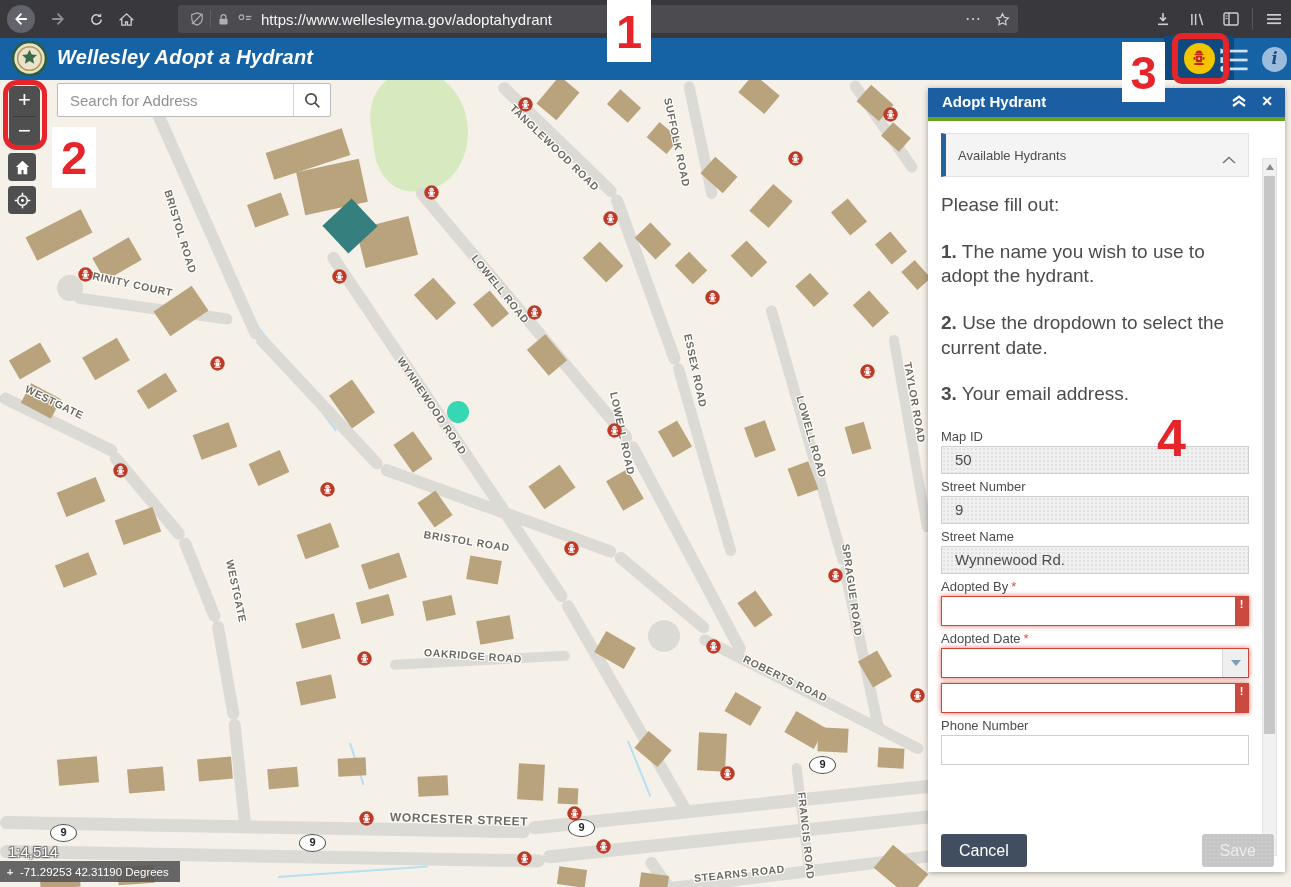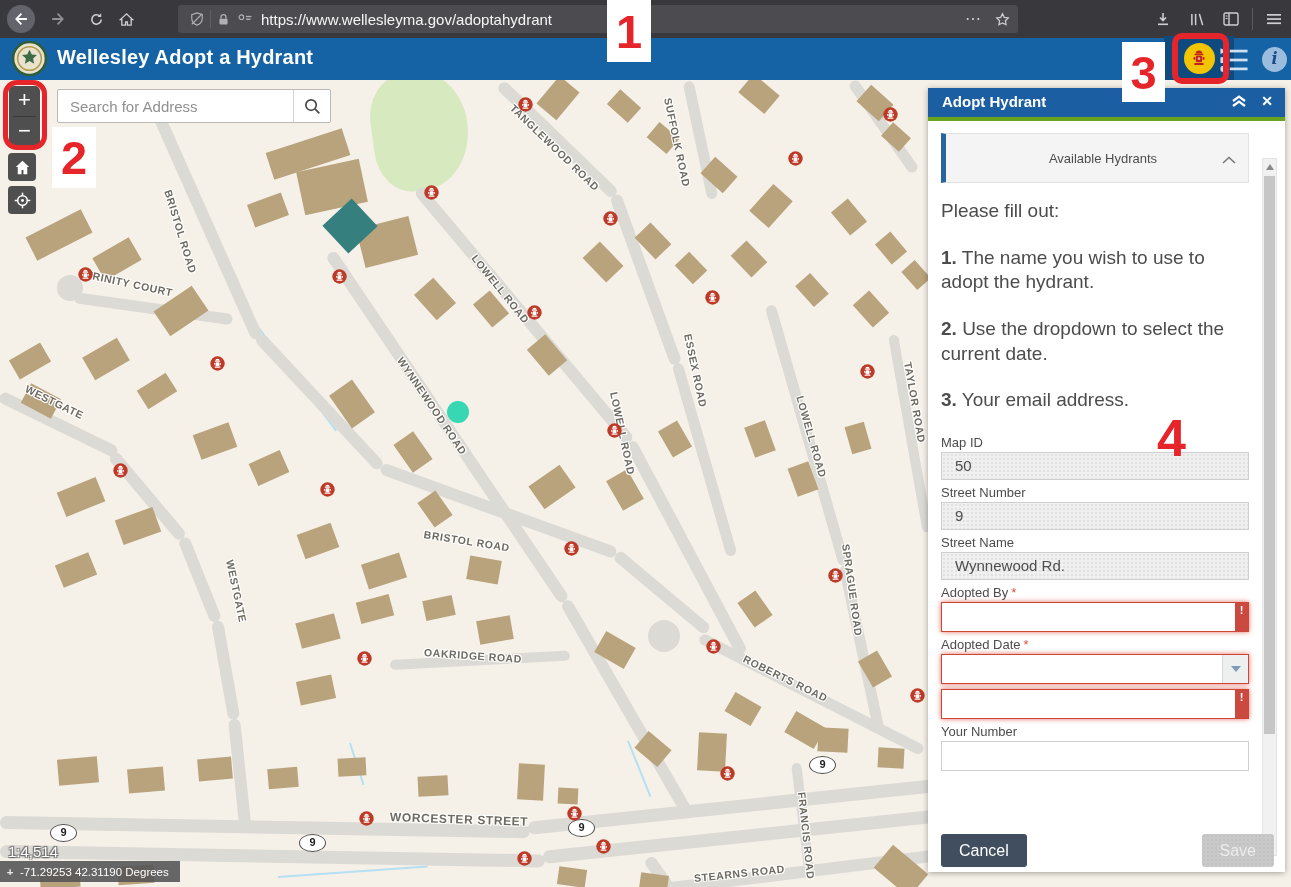--- a/index.html
+++ b/index.html
@@ -15,37 +15,37 @@
   .urlbar .sep { width:1px; height:18px; background:#5f5f64; margin:0 6px; }
   .urltext { color:#f5f5f6; font-size:15px; white-space:nowrap; }
   .urlright { position:absolute; right:8px; top:0; height:28px; display:flex; align-items:center; gap:14px; }
   .chromeicons { position:absolute; right:0; top:0; height:38px; display:flex; align-items:center; }
   .ci { width:34px; height:38px; display:flex; align-items:center; justify-content:center; }
   .vsep { width:1px; height:22px; background:#5a5a5e; margin:0 4px; }
 
   
   .appheader { position:absolute; left:0; top:38px; width:1291px; height:42px; background:#1563a4; z-index:20; }
   .seal { position:absolute; left:12px; top:3px; width:35px; height:35px; }
-  .apptitle { position:absolute; left:57px; top:8px; color:#fff; font-size:20px; font-weight:700; letter-spacing:.2px; }
+  .apptitle { position:absolute; left:57px; top:8px; color:#fff; font-size:20px; font-weight:700; letter-spacing:.2px;font-style:italic; }
   .toolbtn { position:absolute; top:-2px; width:70px; height:44px; background:#0e4a7e; display:flex; align-items:center; justify-content:center; }
   .hydcirc { width:31px; height:31px; background:#f2c500; border-radius:50%; display:flex; align-items:center; justify-content:center; }
   .legendbtn { position:absolute; left:1218px; top:9px; width:32px; height:25px; }
   .infobtn { position:absolute; left:1262px; top:9px; width:25px; height:25px; background:#9cbcdd; border-radius:50%; color:#174e87; font-family:"DejaVu Serif",serif; font-style:italic; font-weight:700; font-size:16px; text-align:center; line-height:24px; }
 
   
   .map { position:absolute; left:0; top:80px; width:1291px; height:807px; background:#f6f1e8; z-index:1; overflow:hidden; }
   .mapel { position:absolute; }
   .bldg { background:#b9a37c; }
   .road { background:#dbdad5; transform-origin:0 50%; }
   .stream { background:#b5dff2; transform-origin:0 50%; }
   .rlabel { color:#6e6a60; font-size:10.5px; font-weight:700; letter-spacing:.6px; white-space:nowrap; transform-origin:0 50%;
             text-shadow:1px 1px 0 #fff,-1px -1px 0 #fff,1px -1px 0 #fff,-1px 1px 0 #fff,0 0 2px #fff; }
   .shield { width:27px; height:18px; background:#fff; border:1.5px solid #4f4f4f; border-radius:50%; color:#222; font-size:11px; font-weight:700; text-align:center; line-height:15px; }
 
-  .searchbox { position:absolute; left:57px; top:9px; width:274px; height:34px; background:#fff; border:1px solid #b9b9b9; border-radius:2px; display:flex; z-index:8; }
+  .searchbox { position:absolute; left:57px; top:3px; width:274px; height:34px; background:#fff; border:1px solid #b9b9b9; border-radius:2px; display:flex; z-index:8; }
   .searchbox input { flex:1; border:0; outline:none; padding-left:12px; font-size:15px; color:#555; font-family:"Liberation Sans",sans-serif; background:transparent; }
   .searchbox input::placeholder { color:#909090; }
   .magbtn { width:37px; border-left:1px solid #d6d6d6; display:flex; align-items:center; justify-content:center; }
 
   .zoomstack { position:absolute; left:9px; top:6px; width:31px; height:61px; background:#4f4f4f; border-radius:5px; z-index:8; color:#fff; }
   .zoomstack .zi { position:absolute; left:0; width:31px; height:30px; text-align:center; font-size:22px; line-height:28px; font-weight:400; }
   .zoomstack .divid { position:absolute; left:4px; top:30px; width:23px; height:1px; background:#3a3a3a; }
   .sqbtn { position:absolute; left:8px; width:28px; height:28px; background:#4f4f4f; border-radius:4px; display:flex; align-items:center; justify-content:center; z-index:8; }
 
   .scaletext { position:absolute; left:8px; top:763px; color:#fdfdfd; font-size:15px; z-index:8;
@@ -55,21 +55,21 @@
 
   
   .panel { position:absolute; left:928px; top:88px; width:357px; height:784px; background:#fff; z-index:10; box-shadow:0 1px 6px rgba(0,0,0,.35); }
   .panelhead { position:absolute; left:0; top:0; width:100%; height:29px; background:#1b5ea2; color:#fff; }
   .panelhead .ptitle { position:absolute; left:14px; top:5px; font-size:15px; font-weight:700; }
   .phicon { position:absolute; top:4px; color:#fff; cursor:default; }
   .greenline { position:absolute; left:0; top:29px; width:100%; height:4px; background:#68a41f; }
   .panelbody { position:absolute; left:0; top:33px; right:0; bottom:0; background:#fff; overflow:hidden; }
   .pcontent { padding:12px 36px 0 13px; }
 
-  .sectionbar { position:relative; height:50px; background:#f4f4f4; border:1px solid #e2e2e2; border-left:5px solid #26639f; display:flex; align-items:center; margin-bottom:10px;justify-content:center; }
+  .sectionbar { position:relative; height:44px; background:#f4f4f4; border:1px solid #e2e2e2; border-left:5px solid #26639f; display:flex; align-items:center; margin-bottom:10px; }
   .sectionbar .stitle { margin-left:12px; font-size:13px; color:#4d4d4d; }
   .sectionbar .chev { position:absolute; right:12px; top:16px; }
 
   .instr { font-size:19px; color:#4c4c4c; line-height:1.3;margin-top:16px; }
   .instr p { margin:0 0 22px 0; }
   .instr .intro { margin:6px 0 22px 0; }
   .instr b { font-weight:700; }
   .savew { color:#0a4d8c; font-weight:700; }
 
   .fld { margin-bottom:5px; }
@@ -737,21 +737,21 @@
                   <span class="tri"></span>
                 </span>
             </div>
           </div>
           <div class="fld">
             <div class="finput req">
               <span class="errtab">!</span>
             </div>
           </div>
           <div class="fld">
-            <div class="flabel">Your Number</div>
+            <div class="flabel">Phone Number</div>
             <div class="finput" style="height:30px;"></div>
           </div>
         </div>
       </div>
 
       <div class="sbtrack">
         <span class="sbarrow sbup"></span>
         <span class="sbthumb"></span>
         <span class="sbarrow sbdown"></span>
       </div>

